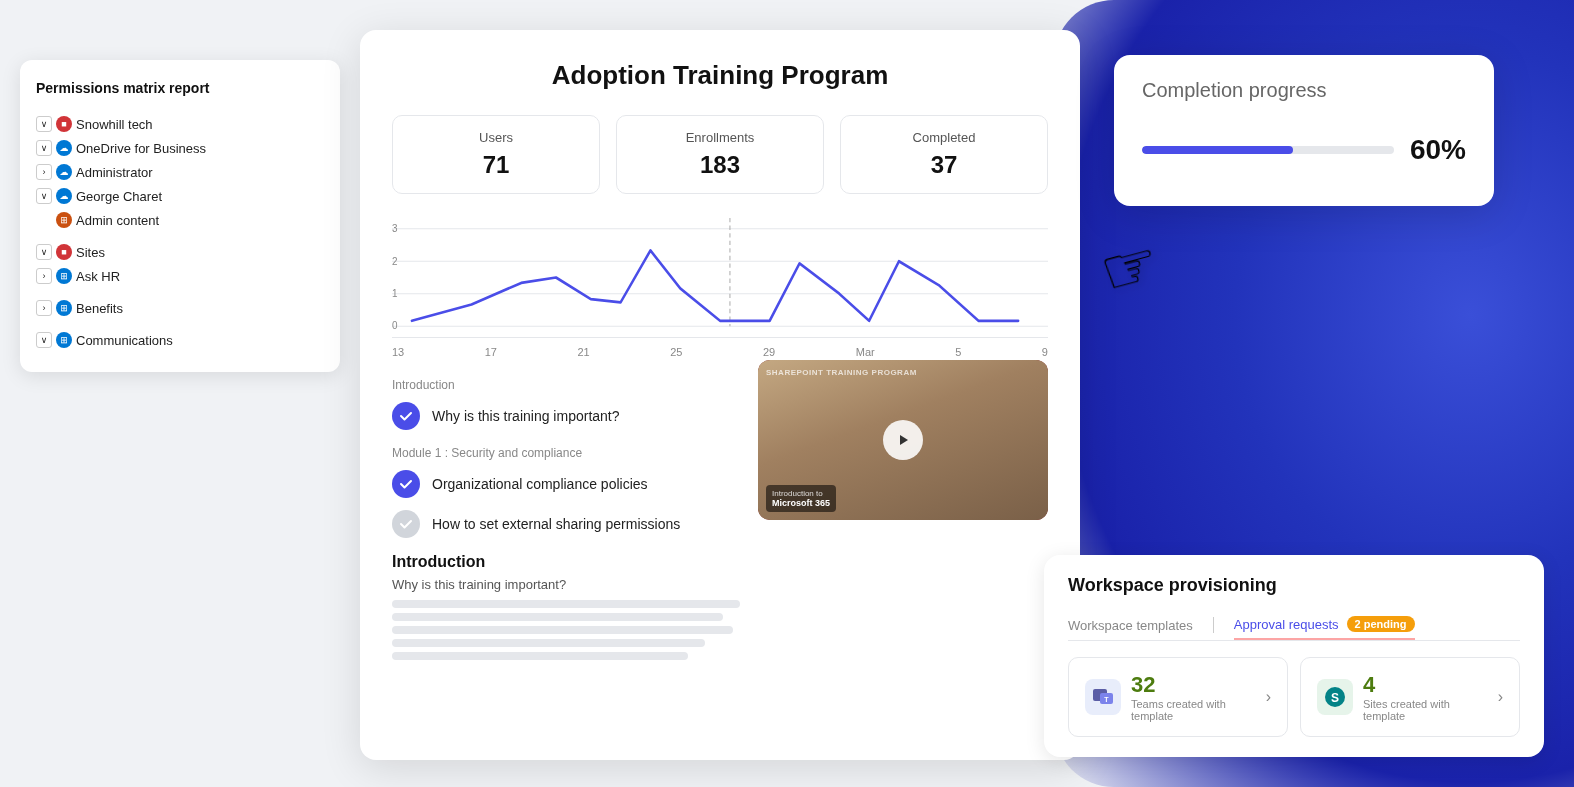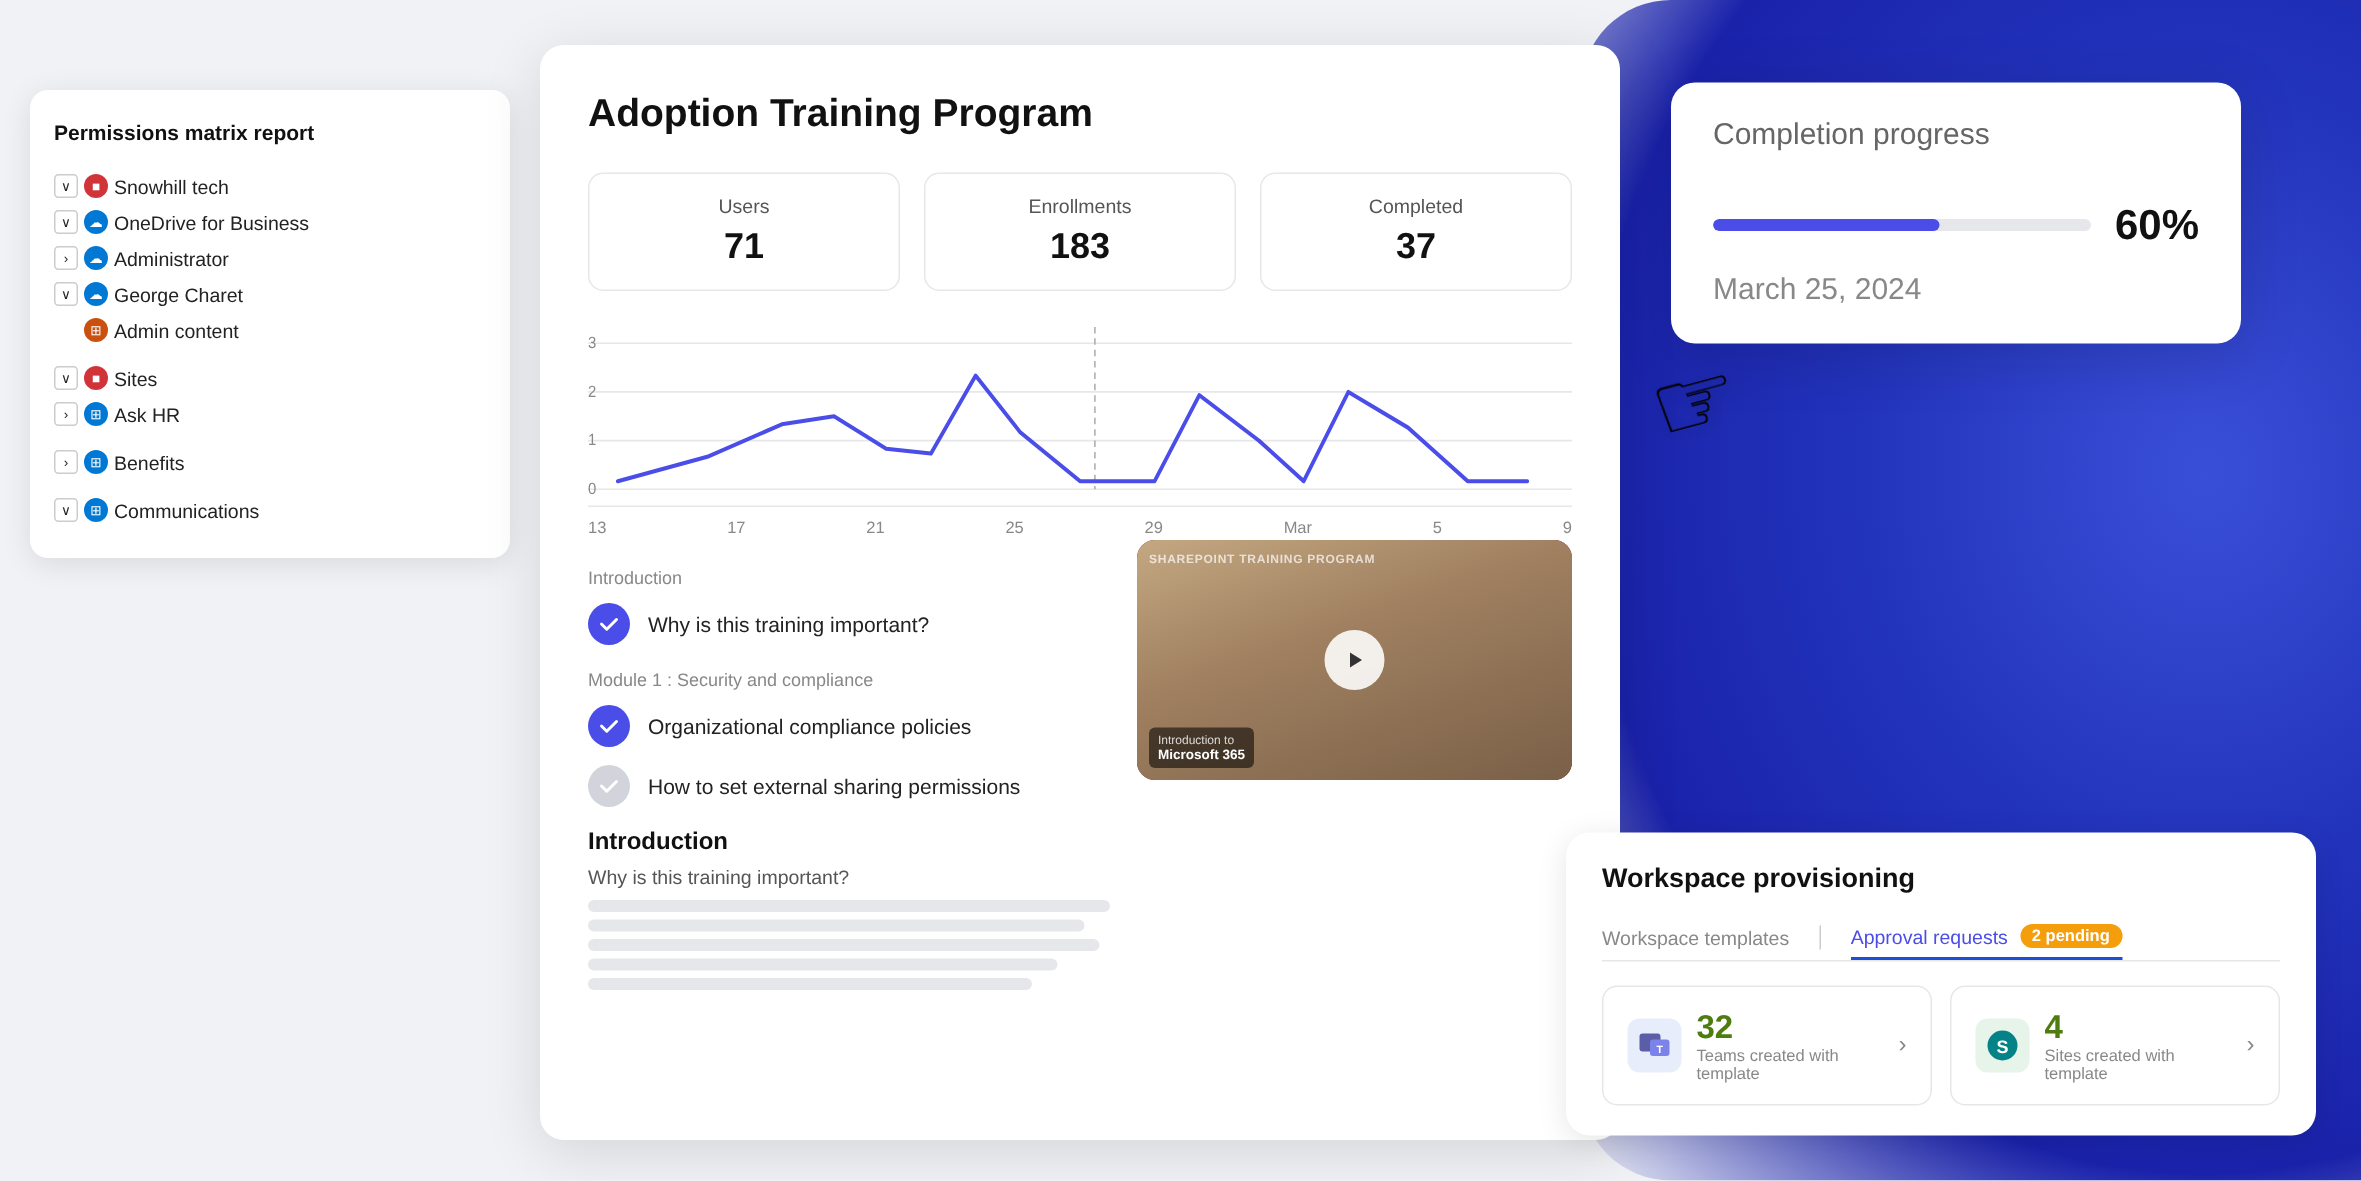--- a/index.html
+++ b/index.html
@@ -84,20 +84,21 @@
       border-radius: 16px;
       padding: 30px 32px;
       box-shadow: 0 8px 40px rgba(0,0,0,0.12);
       overflow: hidden;
     }
 
     .main-card-title {
       font-size: 26px;
       font-weight: 700;
       color: #111;
+      text-align: center;
       margin-bottom: 24px;
     }
 
     
     .stats-row {
       display: flex;
       gap: 16px;
       margin-bottom: 24px;
     }
 
@@ -302,21 +303,21 @@
     .workspace-tab {
       font-size: 13px;
       color: #888;
       padding: 6px 0;
       margin-right: 20px;
       cursor: pointer;
     }
 
     .workspace-tab.active {
       color: #4a4de8;
-      border-bottom: 2px solid #1d4ed8;
+      border-bottom: 2px solid #fca5a5;
     }
 
     .tab-divider {
       width: 1px;
       height: 16px;
       background: #ccc;
       margin-right: 20px;
     }
 
     .pending-badge {
@@ -571,21 +572,20 @@
   </div>
 
   <div class="completion-card">
     <div class="completion-title">Completion progress</div>
     <div class="progress-row">
       <div class="progress-bar-bg">
         <div class="progress-bar-fill" style="width:60%;"></div>
       </div>
       <div class="progress-pct">60%</div>
     </div>
-    <div class="completion-date">March 25, 2024</div>
   </div>
 
   <div class="hand-cursor" style="position:absolute;right:415px;top:230px;font-size:65px;transform:rotate(-15deg);filter:drop-shadow(2px 3px 5px rgba(0,0,0,0.25));z-index:20;">
     ☞
   </div>
 
   <div class="workspace-card">
     <div class="workspace-title">Workspace provisioning</div>
 
     <div class="workspace-tabs">

